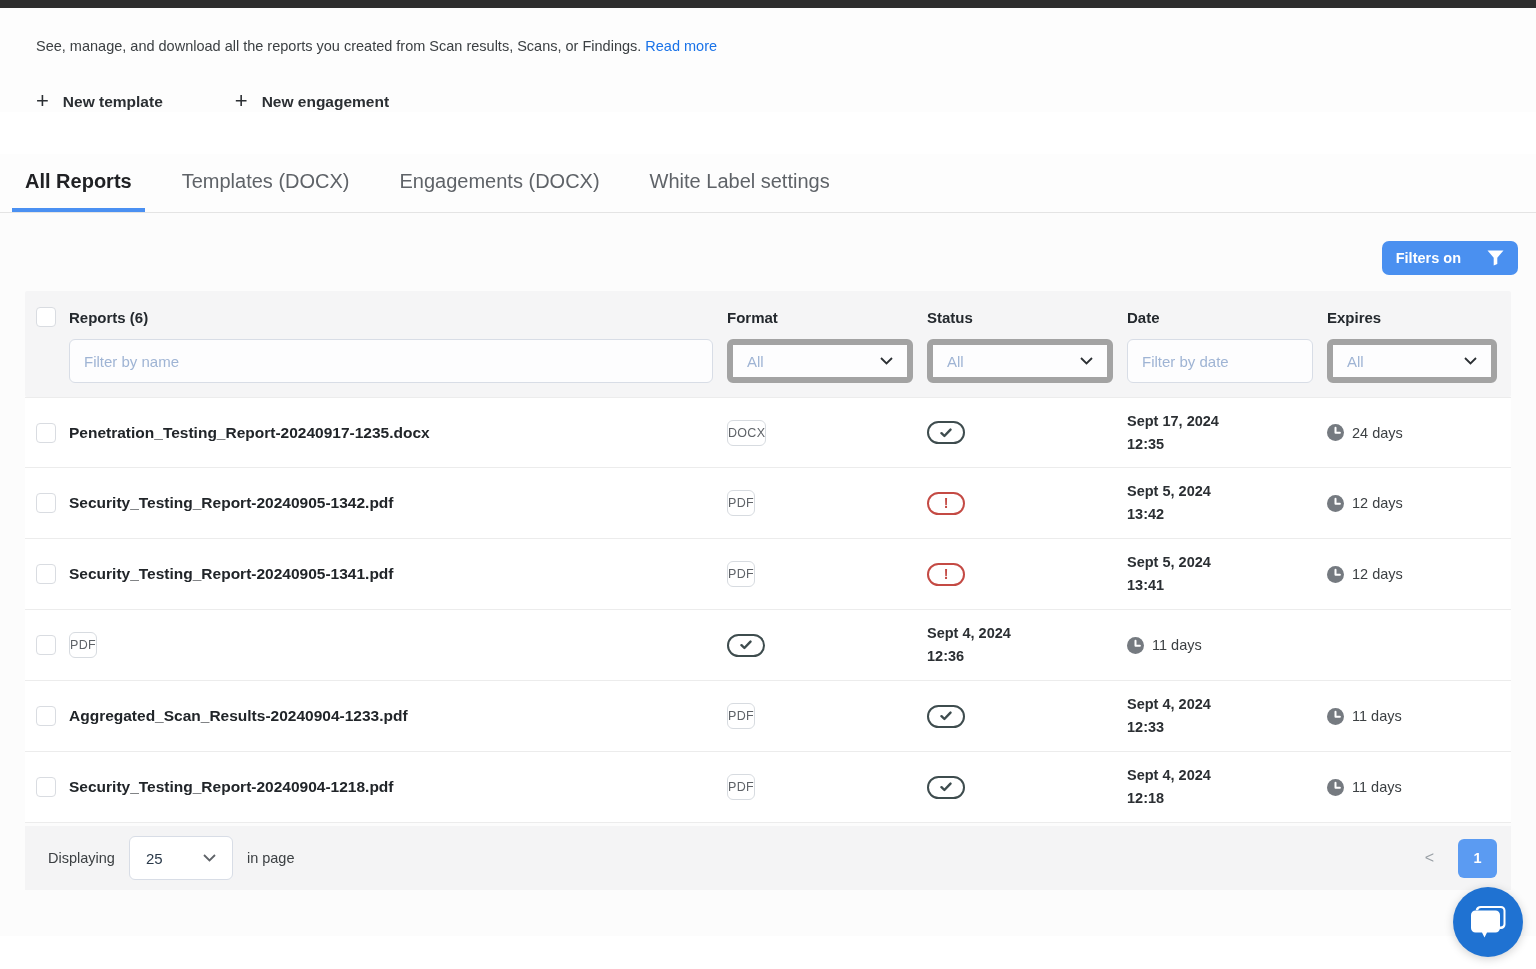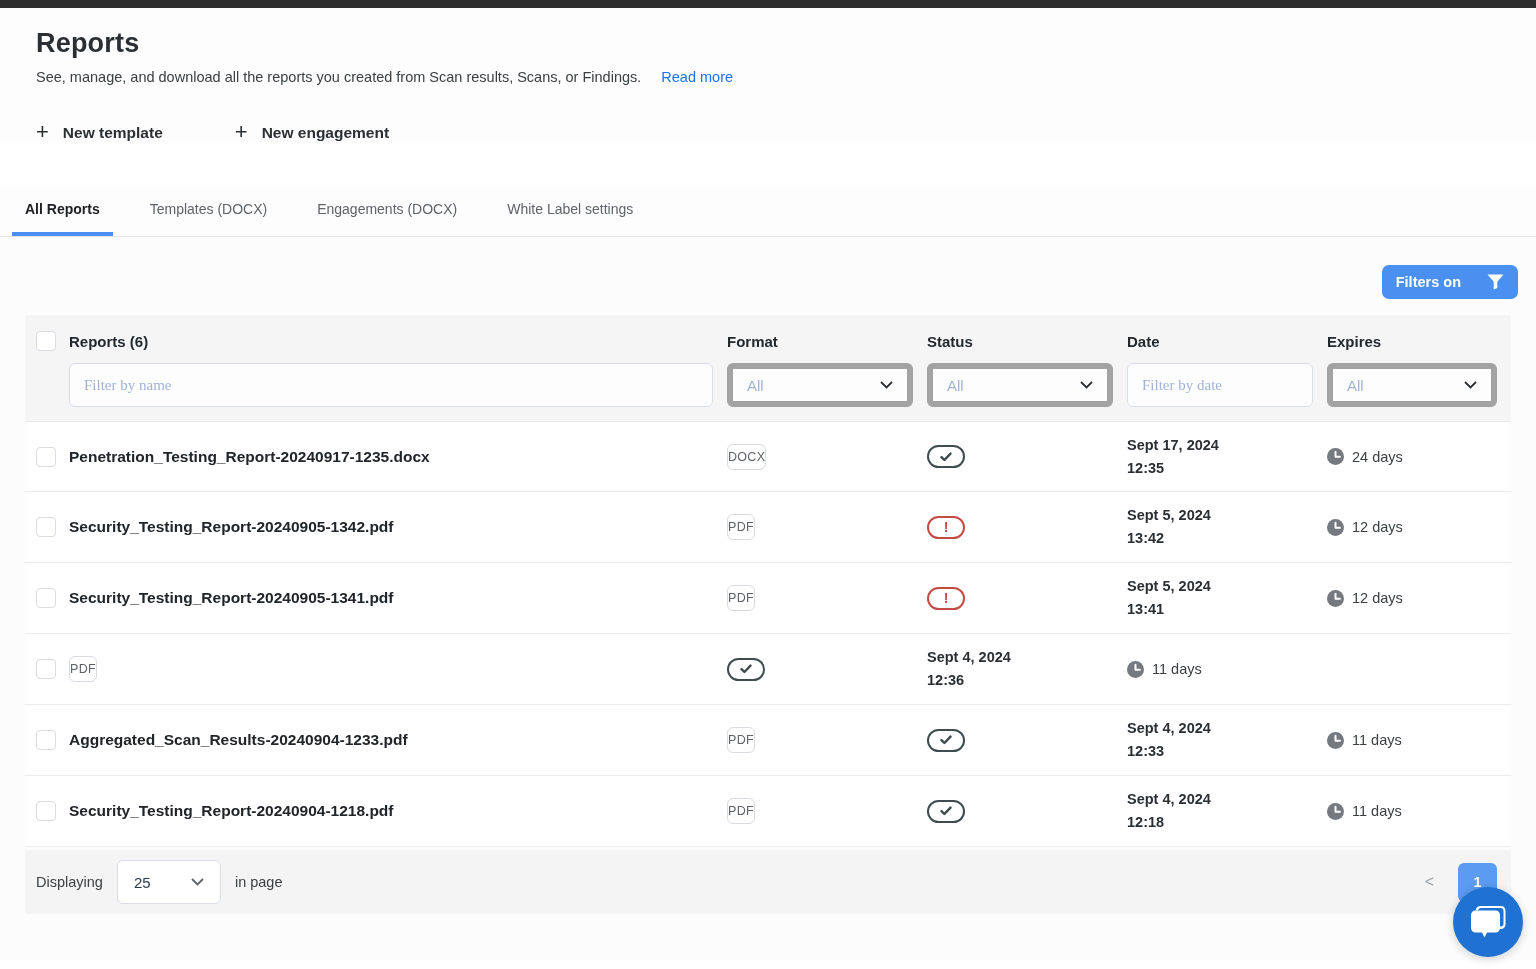--- a/index.html
+++ b/index.html
@@ -10,34 +10,34 @@
     color: #24292e;
     position: relative;
   }
   .top-bar {
     height: 8px; width: 100%;
     background: #2e2e2e;
   }
   .page-header { padding: 20px 36px 0 36px; background: #fdfdfd; }
   .page-title { font-size: 27px; font-weight: 700; color: #2b2f33; letter-spacing: .2px; }
   .page-subtitle { margin-top: 10px; font-size: 14.5px; color: #3c4043; }
-  .read-more { color: #1a73e8; text-decoration: none; cursor: pointer; margin-left: 20px; }
+  .read-more { color: #1a73e8; text-decoration: none; cursor: pointer; margin-left: 4px; }
   .actions-row { display: flex; gap: 72px; padding: 38px 36px 0 36px; background: #fdfdfd; }
   .text-button {
     display: flex; align-items: center; gap: 14px;
     background: none; border: none; cursor: pointer;
     font-family: inherit; font-size: 15.5px; font-weight: 700; color: #2b2f33;
   }
   .plus-icon { font-size: 22px; font-weight: 400; color: #2b2f33; line-height: 1; margin-top: -2px; }
   .tabs-bar {
     display: flex; gap: 24px; margin-top: 42px; padding: 0 12px;
     border-bottom: 1px solid #e4e4e4; background: #fdfdfd;
   }
   .tab {
-    padding: 16px 13px 15px 13px; font-size: 14px; color: #5f6368;
+    padding: 16px 13px 15px 13px; font-size: 20px; color: #5f6368;
     cursor: pointer; border-bottom: 4px solid transparent; font-weight: 400; text-align: center;
   }
   .tab.active { color: #202124; font-weight: 700; border-bottom-color: #4a90f2; }
   .content { background: #fcfcfc; min-height: 723px; padding-top: 28px; }
   .filters-row { display: flex; justify-content: flex-end; padding: 0 18px 16px 0; }
   .filters-on-btn {
     display: flex; align-items: center; gap: 26px;
     background: #4a90f0; color: #ffffff; border: none; border-radius: 7px;
     padding: 9px 14px; font-family: inherit; font-size: 14.5px; font-weight: 700; cursor: pointer;
   }
@@ -51,21 +51,21 @@
   .head-label-row { padding: 2px 0 12px 0; align-items: center; }
   .col-header { font-size: 15px; font-weight: 700; color: #24292e; }
   .checkbox {
     width: 20px; height: 20px; margin-left: 11px;
     background: #ffffff; border: 1px solid #d9dce1; border-radius: 4px; cursor: pointer;
   }
   .filter-input-row { align-items: center; }
   .text-filter {
     width: calc(100% - 14px); height: 44px;
     border: 1px solid #d8dde6; border-radius: 6px; background: #fdfdfe;
-    font-family: Liberation Serif, serif; font-size: 15px; color: #3c4043; padding: 0 14px;
+    font-family: Liberation Sans, sans-serif; font-size: 15px; color: #3c4043; padding: 0 14px;
   }
   .text-filter::placeholder { color: #9fb4d4; opacity: 1; }
   .select-box {
     width: calc(100% - 14px); height: 44px;
     border: 6px solid #a3a3a3; border-radius: 6px; background: #fdfdfe;
     display: flex; align-items: center; justify-content: space-between;
     padding: 0 14px; cursor: pointer;
   }
   .select-value { font-size: 15px; color: #9fb4d4; }
   .chevron-icon { display: flex; color: #2b2f33; }
@@ -87,21 +87,21 @@
   .status-pill .exclamation-icon { display: none; font-size: 14px; font-weight: 700; line-height: 1; }
   .status-pill.success .check-icon { display: flex; }
   .status-pill.error .exclamation-icon { display: block; }
   .date-cell { font-size: 14.5px; font-weight: 600; color: #2b2f33; line-height: 23px; }
   .expires-cell { display: flex; align-items: center; gap: 8px; font-size: 14.5px; font-weight: 500; color: #3c4043; }
   .clock-icon { display: flex; }
   .tbl-foot {
     background: #f4f4f5; height: 64px; margin-top: 3px;
     display: flex; align-items: center; justify-content: space-between; padding: 0 14px 0 11px;
   }
-  .foot-left { display: flex; align-items: center; gap: 14px; }
+  .foot-left { display: flex; align-items: center; gap: 14px; margin-left: 12px; }
   .foot-label { font-size: 14.5px; color: #3c4043; }
   .page-size-select {
     width: 104px; height: 44px; background: #ffffff;
     border: 1px solid #d8dde6; border-radius: 6px;
     display: flex; align-items: center; justify-content: space-between;
     padding: 0 16px; cursor: pointer;
   }
   .page-size-value { font-size: 15px; color: #2b3a4a; }
   .foot-right { display: flex; align-items: center; gap: 24px; }
   .prev-arrow { color: #9aa0a6; font-size: 16px; cursor: pointer; user-select: none; }
@@ -117,21 +117,20 @@
     display: flex; align-items: center; justify-content: center;
     box-shadow: 0 2px 10px rgba(0,0,0,.18);
   }
 </style>
 </head>
 <body>
 
 <div class="top-bar"></div>
 
 <div class="page-header">
-  <h1 class="page-title">Reports</h1>
   <p class="page-subtitle"><span>See, manage, and download all the reports you created from Scan results, Scans, or Findings.</span><a class="read-more">Read more</a></p>
 </div>
 
 <div class="actions-row">
   <button class="text-button">
     <span class="plus-icon">+</span>
     <span>New template</span>
   </button>
   <button class="text-button">
     <span class="plus-icon">+</span>

